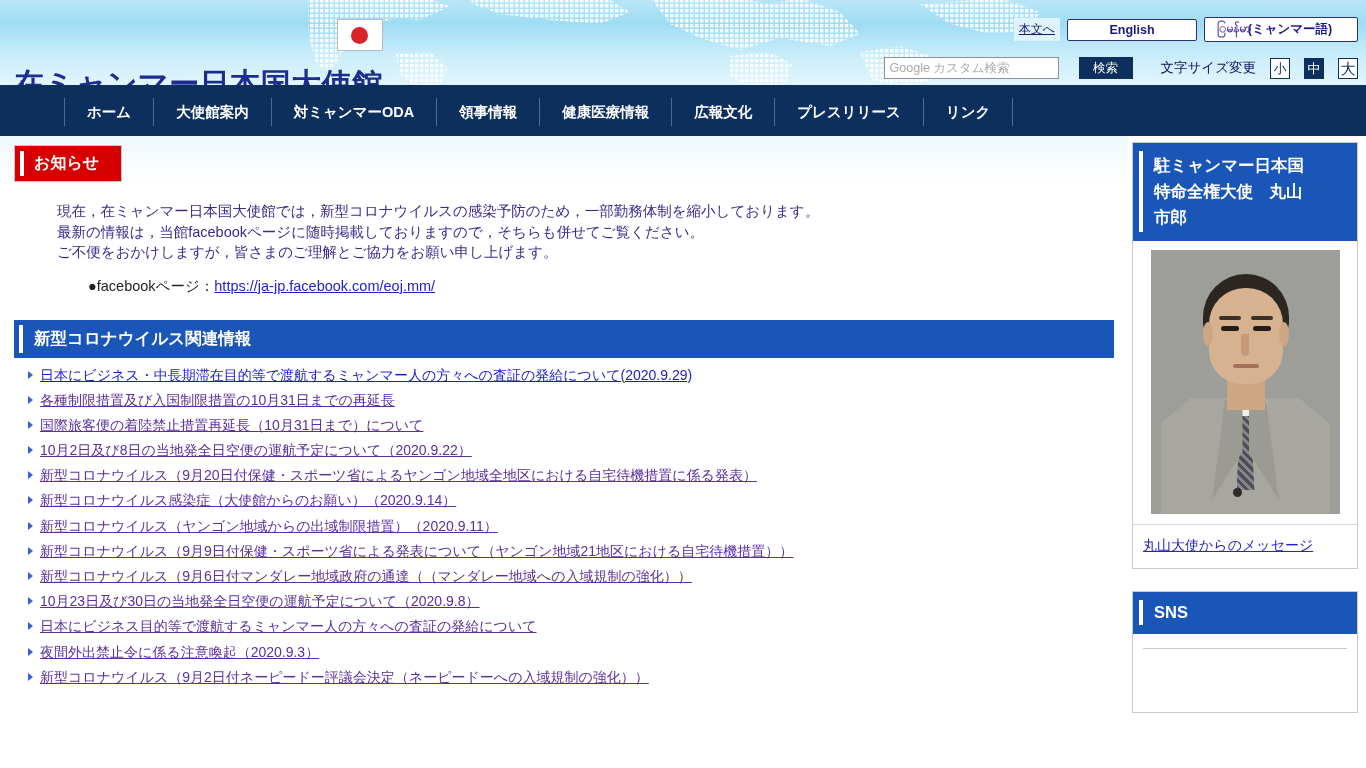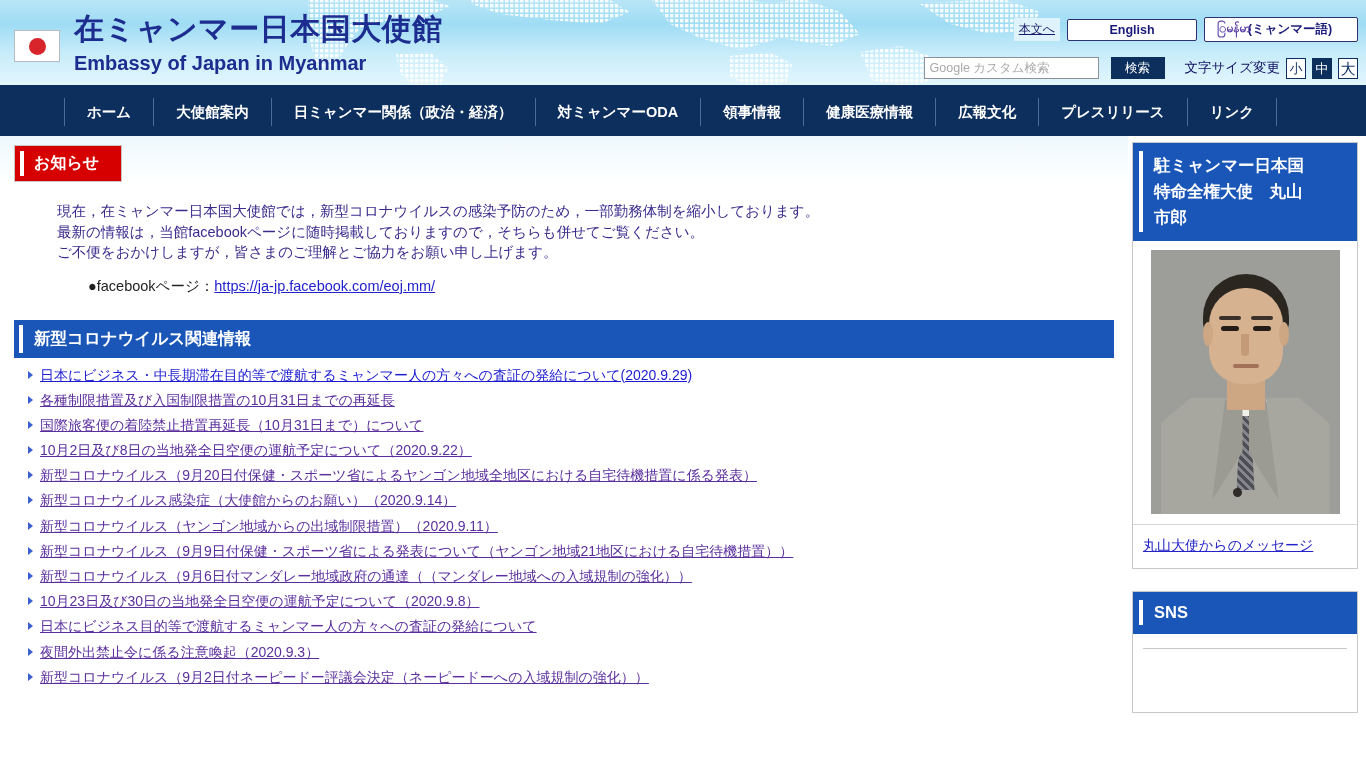--- a/index.html
+++ b/index.html
@@ -23,22 +23,23 @@
   .worldmap {
     position: absolute;
     top: -6px; left: 300px;
     width: 760px; height: 96px;
     opacity: 0.95;
     pointer-events: none;
   }
   .hdr-brand {
     position: absolute;
     left: 14px; top: 10px;
-    display: flex; align-items: center; gap: 14px;
+    display: flex; align-items: flex-end; gap: 14px;
     z-index: 3;
+    flex-direction: column;
   }
   .flag {
     width: 46px; height: 32px;
     background: #fff;
     border: 1px solid #b8bcc0;
     margin-top: 9px;
     display: flex; align-items: center; justify-content: center;
   }
   .flag-disc {
     width: 17px; height: 17px; border-radius: 50%;
@@ -73,21 +74,21 @@
   .lang-en { width: 130px; }
   .lang-mm { width: 154px; position: relative; }
   .lang-mm .mm-native {
     position: absolute; left: 12px; top: 2px;
     color: #5a3fa8; font-size: 12px;
   }
   .lang-mm .mm-ja { padding-left: 18px; display: inline-block; }
 
   .hdr-search {
     position: absolute; right: 8px; top: 57px;
-    display: flex; align-items: center; gap: 4px; z-index: 4;
+    display: flex; align-items: center; gap: 12px; z-index: 4;
   }
   .gsearch {
     width: 175px; height: 22px;
     border: 1px solid #8d9097; background: #fff;
     font-size: 12.5px; color: #9b9b9b;
     padding: 0 5px; line-height: 20px;
     font-family: "Liberation Sans", sans-serif;
   }
   .gsearch::placeholder { color: #a9a9a9; }
   .search-btn {
@@ -356,21 +357,20 @@
     <span class="fsize-label">文字サイズ変更</span>
     <span class="fsize-box">小</span>
     <span class="fsize-box active">中</span>
     <span class="fsize-box lg">大</span>
   </div>
 </div>
 
 <div class="nav">
   <div class="nav-item">ホーム</div>
   <div class="nav-item">大使館案内</div>
-  <div class="nav-item">日ミャンマー関係（政治・経済）</div>
   <div class="nav-item">対ミャンマーODA</div>
   <div class="nav-item">領事情報</div>
   <div class="nav-item">健康医療情報</div>
   <div class="nav-item">広報文化</div>
   <div class="nav-item">プレスリリース</div>
   <div class="nav-item">リンク</div>
 </div>
 
 <div class="page">
 

